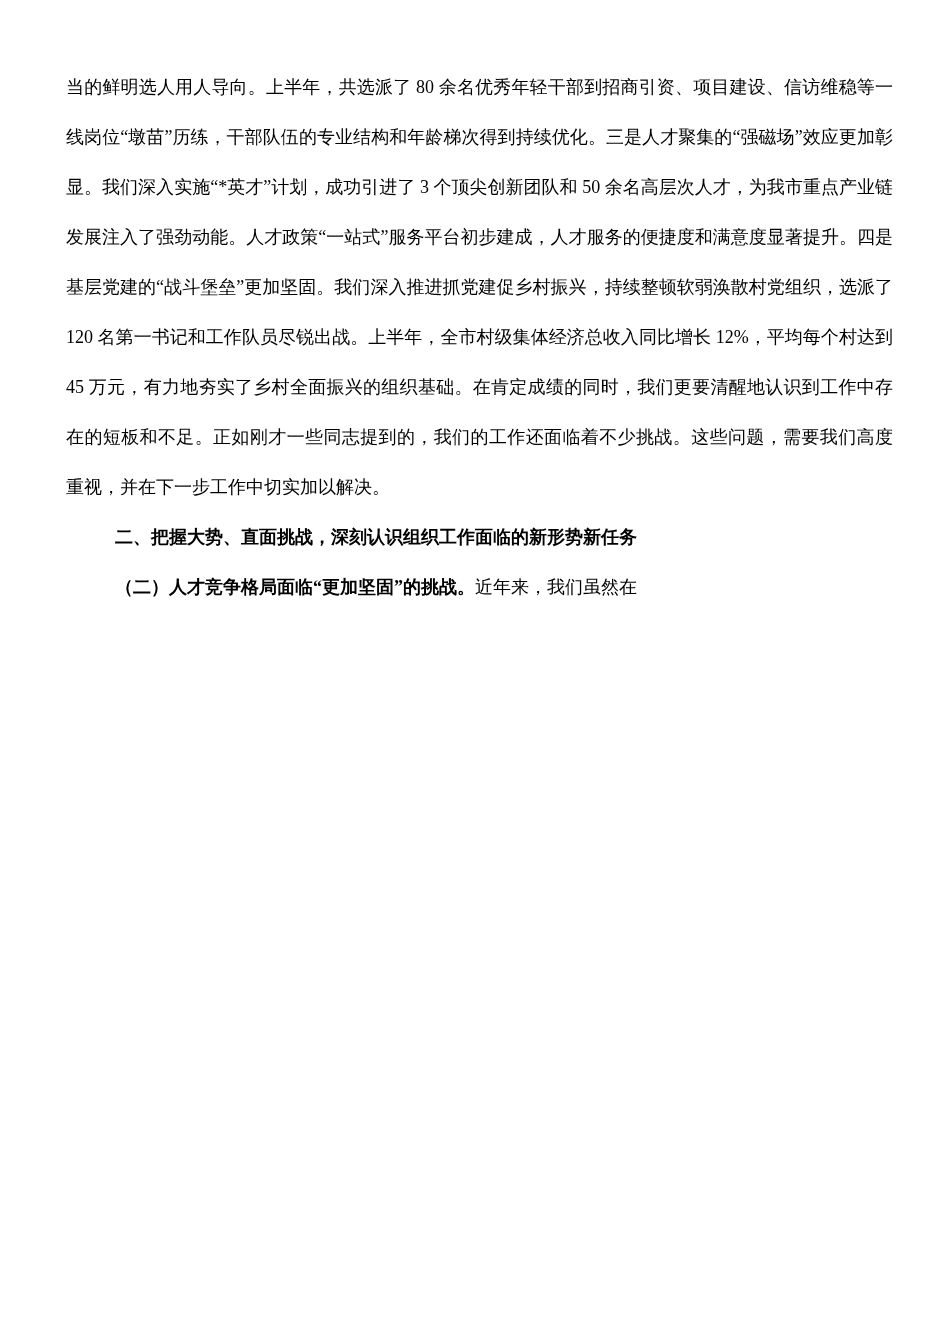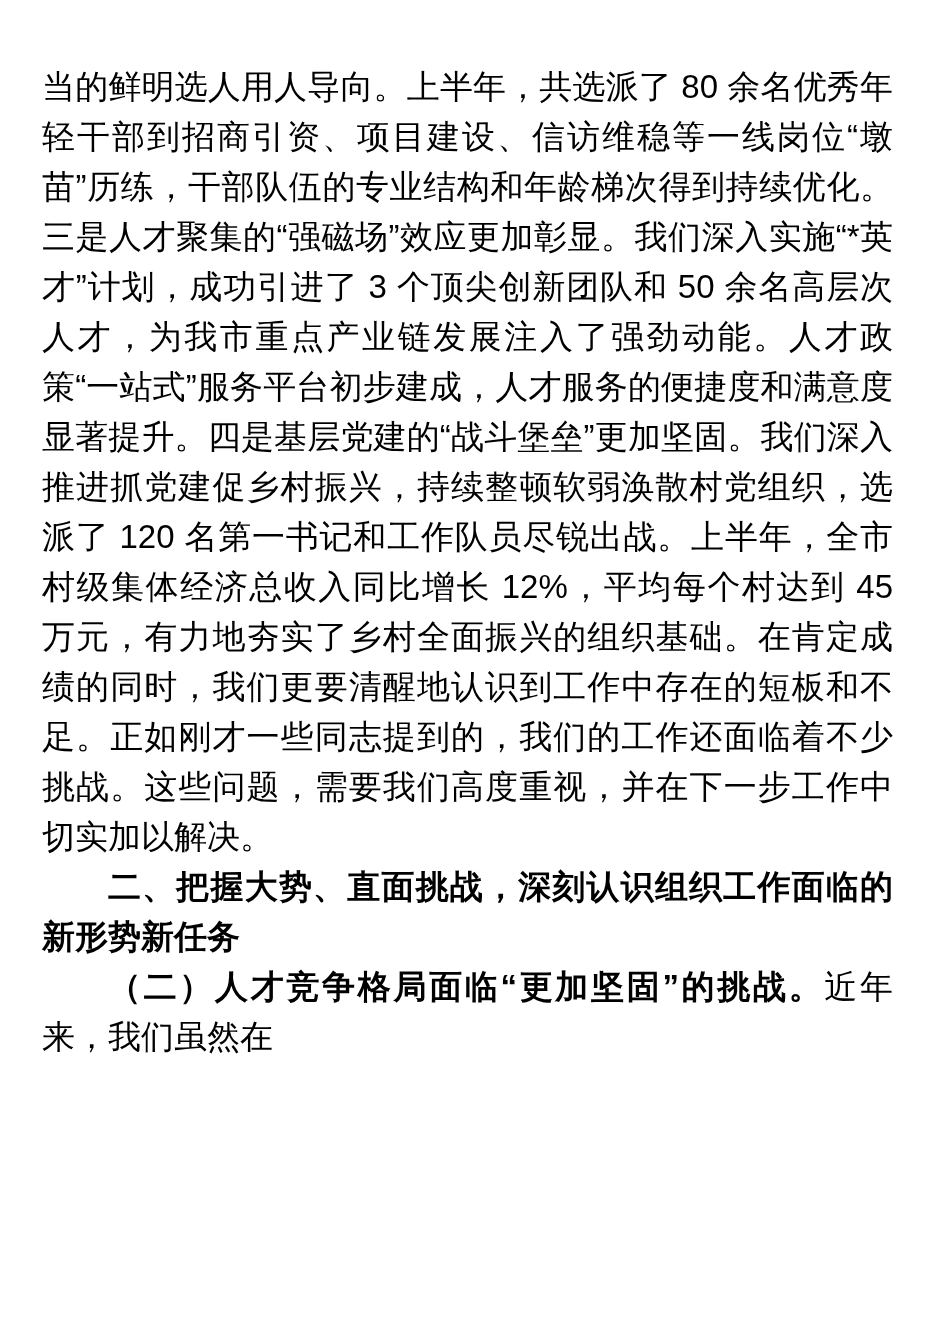--- a/index.html
+++ b/index.html
@@ -6,38 +6,39 @@
   .page{
     position:relative;
     width:950px;
     height:1344px;
     background:#ffffff;
     overflow:hidden;
     box-sizing:border-box;
   }
   .content{
     box-sizing:border-box;
-    padding:62px 57px 0 42px;
+    padding:62px 57px 0 66px;
     width:950px;
-    font-family:Liberation Sans, sans-serif;
-    font-size:33px;
+    font-family:Liberation Serif, serif;
+    font-size:18px;
     line-height:50px;
     color:#000000;
     text-align:justify;
   }
   .content p{
     margin:0;
     padding:0;
     word-break:break-all;
   }
   .content p.indent{
     text-indent:2em;
   }
   .seg-bold{
     font-weight:bold;
+    margin-left:13px;
   }
   .seg-normal{
     font-weight:normal;
   }
 </style>
 </head>
 <body>
 
 <div class="page">
   <div class="content" id="doc-body">

